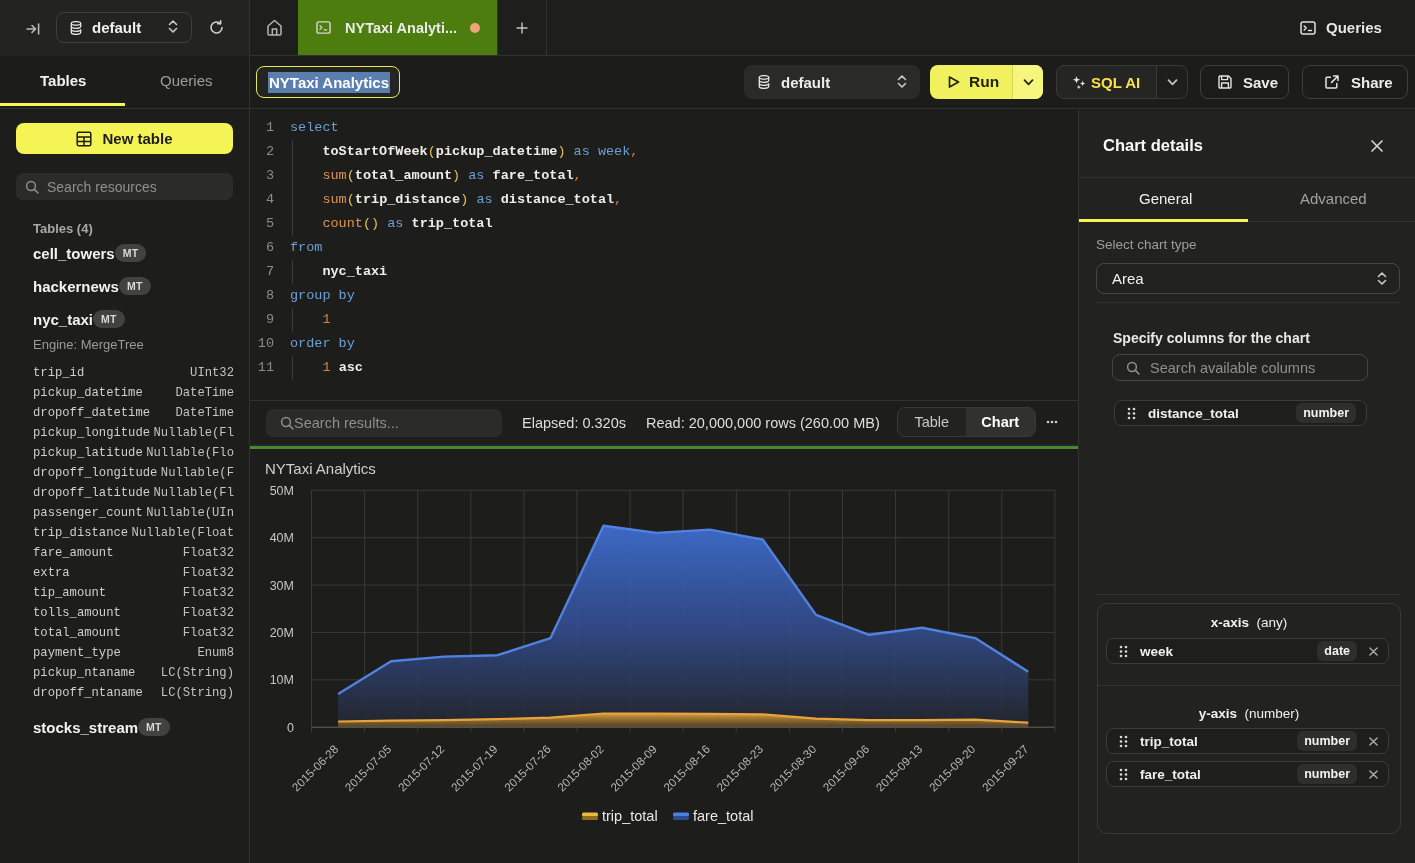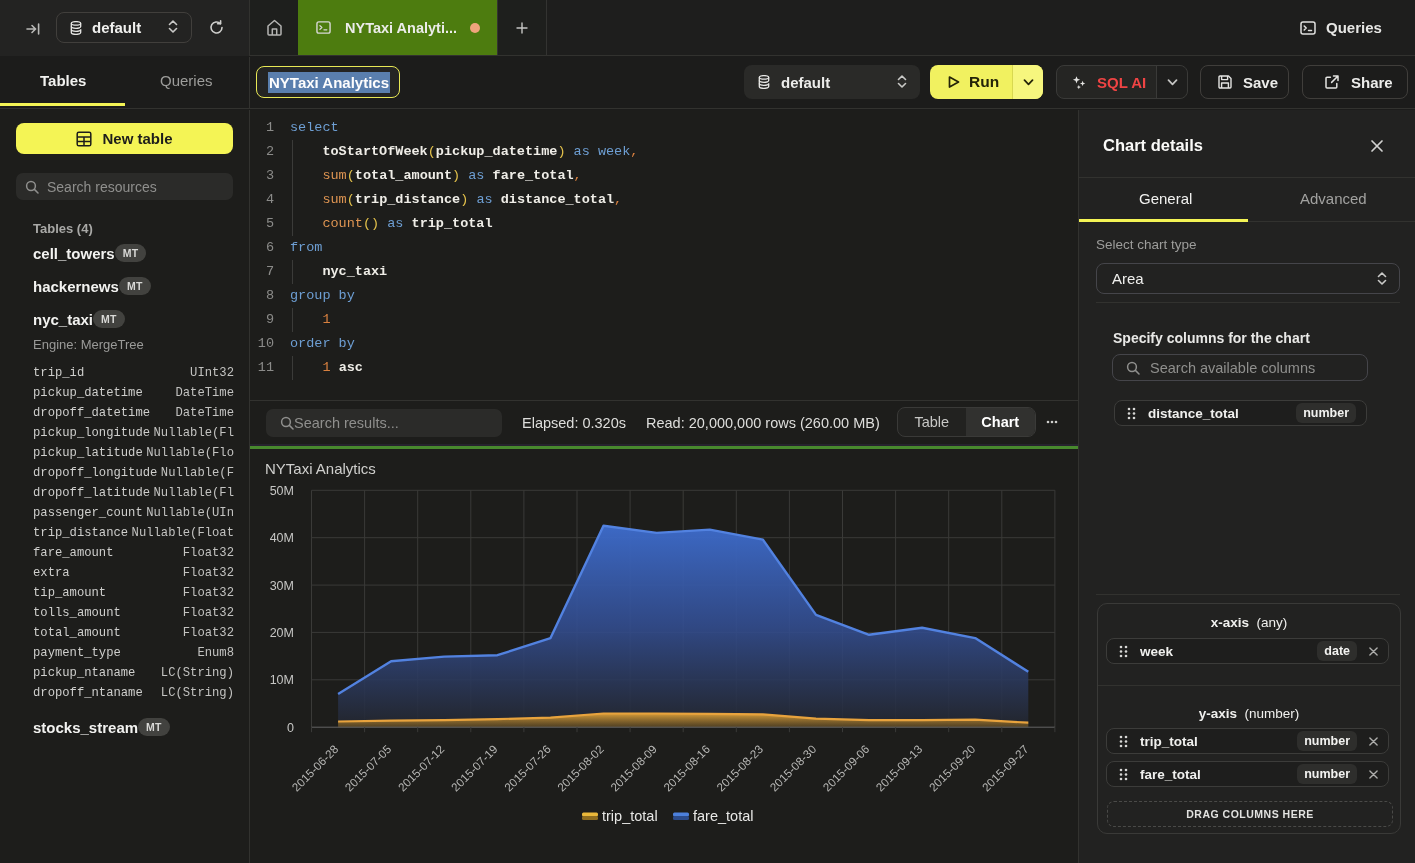--- a/index.html
+++ b/index.html
@@ -26,21 +26,21 @@
 #titlein .sel{background:#5a7fae;color:#fdfdfd;font-size:15px;font-weight:700;padding:2px 1px}
 .btn{position:absolute;top:8px;height:34px;border-radius:8px;display:flex;align-items:center;font-size:15px;font-weight:700}
 #bdefault{left:744px;width:176px;background:#2a2a28;padding-left:14px}
 #bdefault .t{margin-left:11px;color:#ececea}
 #brun{left:930px;width:113px;background:#f1f160;color:#232308}
 #brun .main{display:flex;align-items:center;padding-left:17px;width:82px}
 #brun .t{margin-left:9px;font-size:15.5px}
 #brun .cv{width:31px;height:34px;border-left:1px solid #d8d850;background:#f6f67e;display:flex;align-items:center;justify-content:center;border-radius:0 8px 8px 0}
 #bai{left:1056px;width:132px;background:#252523;border:1px solid #3a3a38}
 #bai .main{display:flex;align-items:center;padding-left:14px;width:100px}
-#bai .t{margin-left:10px;color:#ef4444}
+#bai .t{margin-left:4px;color:#fde047}
 #bai .cv{width:31px;height:32px;border-left:1px solid #3a3a38;background:#1e1e1d;display:flex;align-items:center;justify-content:center;border-radius:0 8px 8px 0}
 #bsave{left:1200px;width:89px;border:1px solid #403e3b;padding-left:16px}
 #bsave .t{margin-left:10px;color:#ececea}
 #bshare{left:1302px;width:106px;border:1px solid #403e3b;padding-left:21px}
 #bshare .t{margin-left:11px;color:#ececea}
 
 #sidebar{position:absolute;left:0;top:110px;width:250px;height:753px;background:#1d1d1b;border-right:1px solid #32322f}
 #newtable{position:absolute;left:16px;top:13px;width:217px;height:31px;background:#f4f455;border-radius:8px;display:flex;align-items:center;justify-content:center;color:#1d1d1b;font-size:15px;font-weight:700}
 #newtable svg{margin-right:10px}
 #sbsearch{position:absolute;left:16px;top:63px;width:217px;height:27px;background:#2b2b29;border-radius:7px;display:flex;align-items:center;padding-left:9px;color:#8f8f8d;font-size:14px}
@@ -489,21 +489,20 @@
         </svg>
       </span>
       <span class="clab">distance_total</span>
       <span class="cbadge">number</span>
     </div>
   <div id="rpdiv2" style="position:absolute;left:17px;top:484px;width:304px;height:1px;background:#32322f"></div>
   <div id="axbox">
     <span class="axlab" style="top:11px"><b>x-axis</b>&nbsp;&nbsp;(any)</span>
     <div id="axdiv"></div>
     <span class="axlab" style="top:102px"><b>y-axis</b>&nbsp;&nbsp;(number)</span>
-    <div id="dragbox">DRAG COLUMNS HERE</div>
   </div>
   <div class="chip" style="top:528px;width:283px">
       <span class="cdrag">
         <svg width="9" height="13" viewBox="0 0 9 13" fill="#d8d8d6">
           <circle cx="2" cy="2" r="1.3"></circle>
           <circle cx="7" cy="2" r="1.3"></circle>
           <circle cx="2" cy="6.5" r="1.3"></circle>
           <circle cx="7" cy="6.5" r="1.3"></circle>
           <circle cx="2" cy="11" r="1.3"></circle>
           <circle cx="7" cy="11" r="1.3"></circle>

